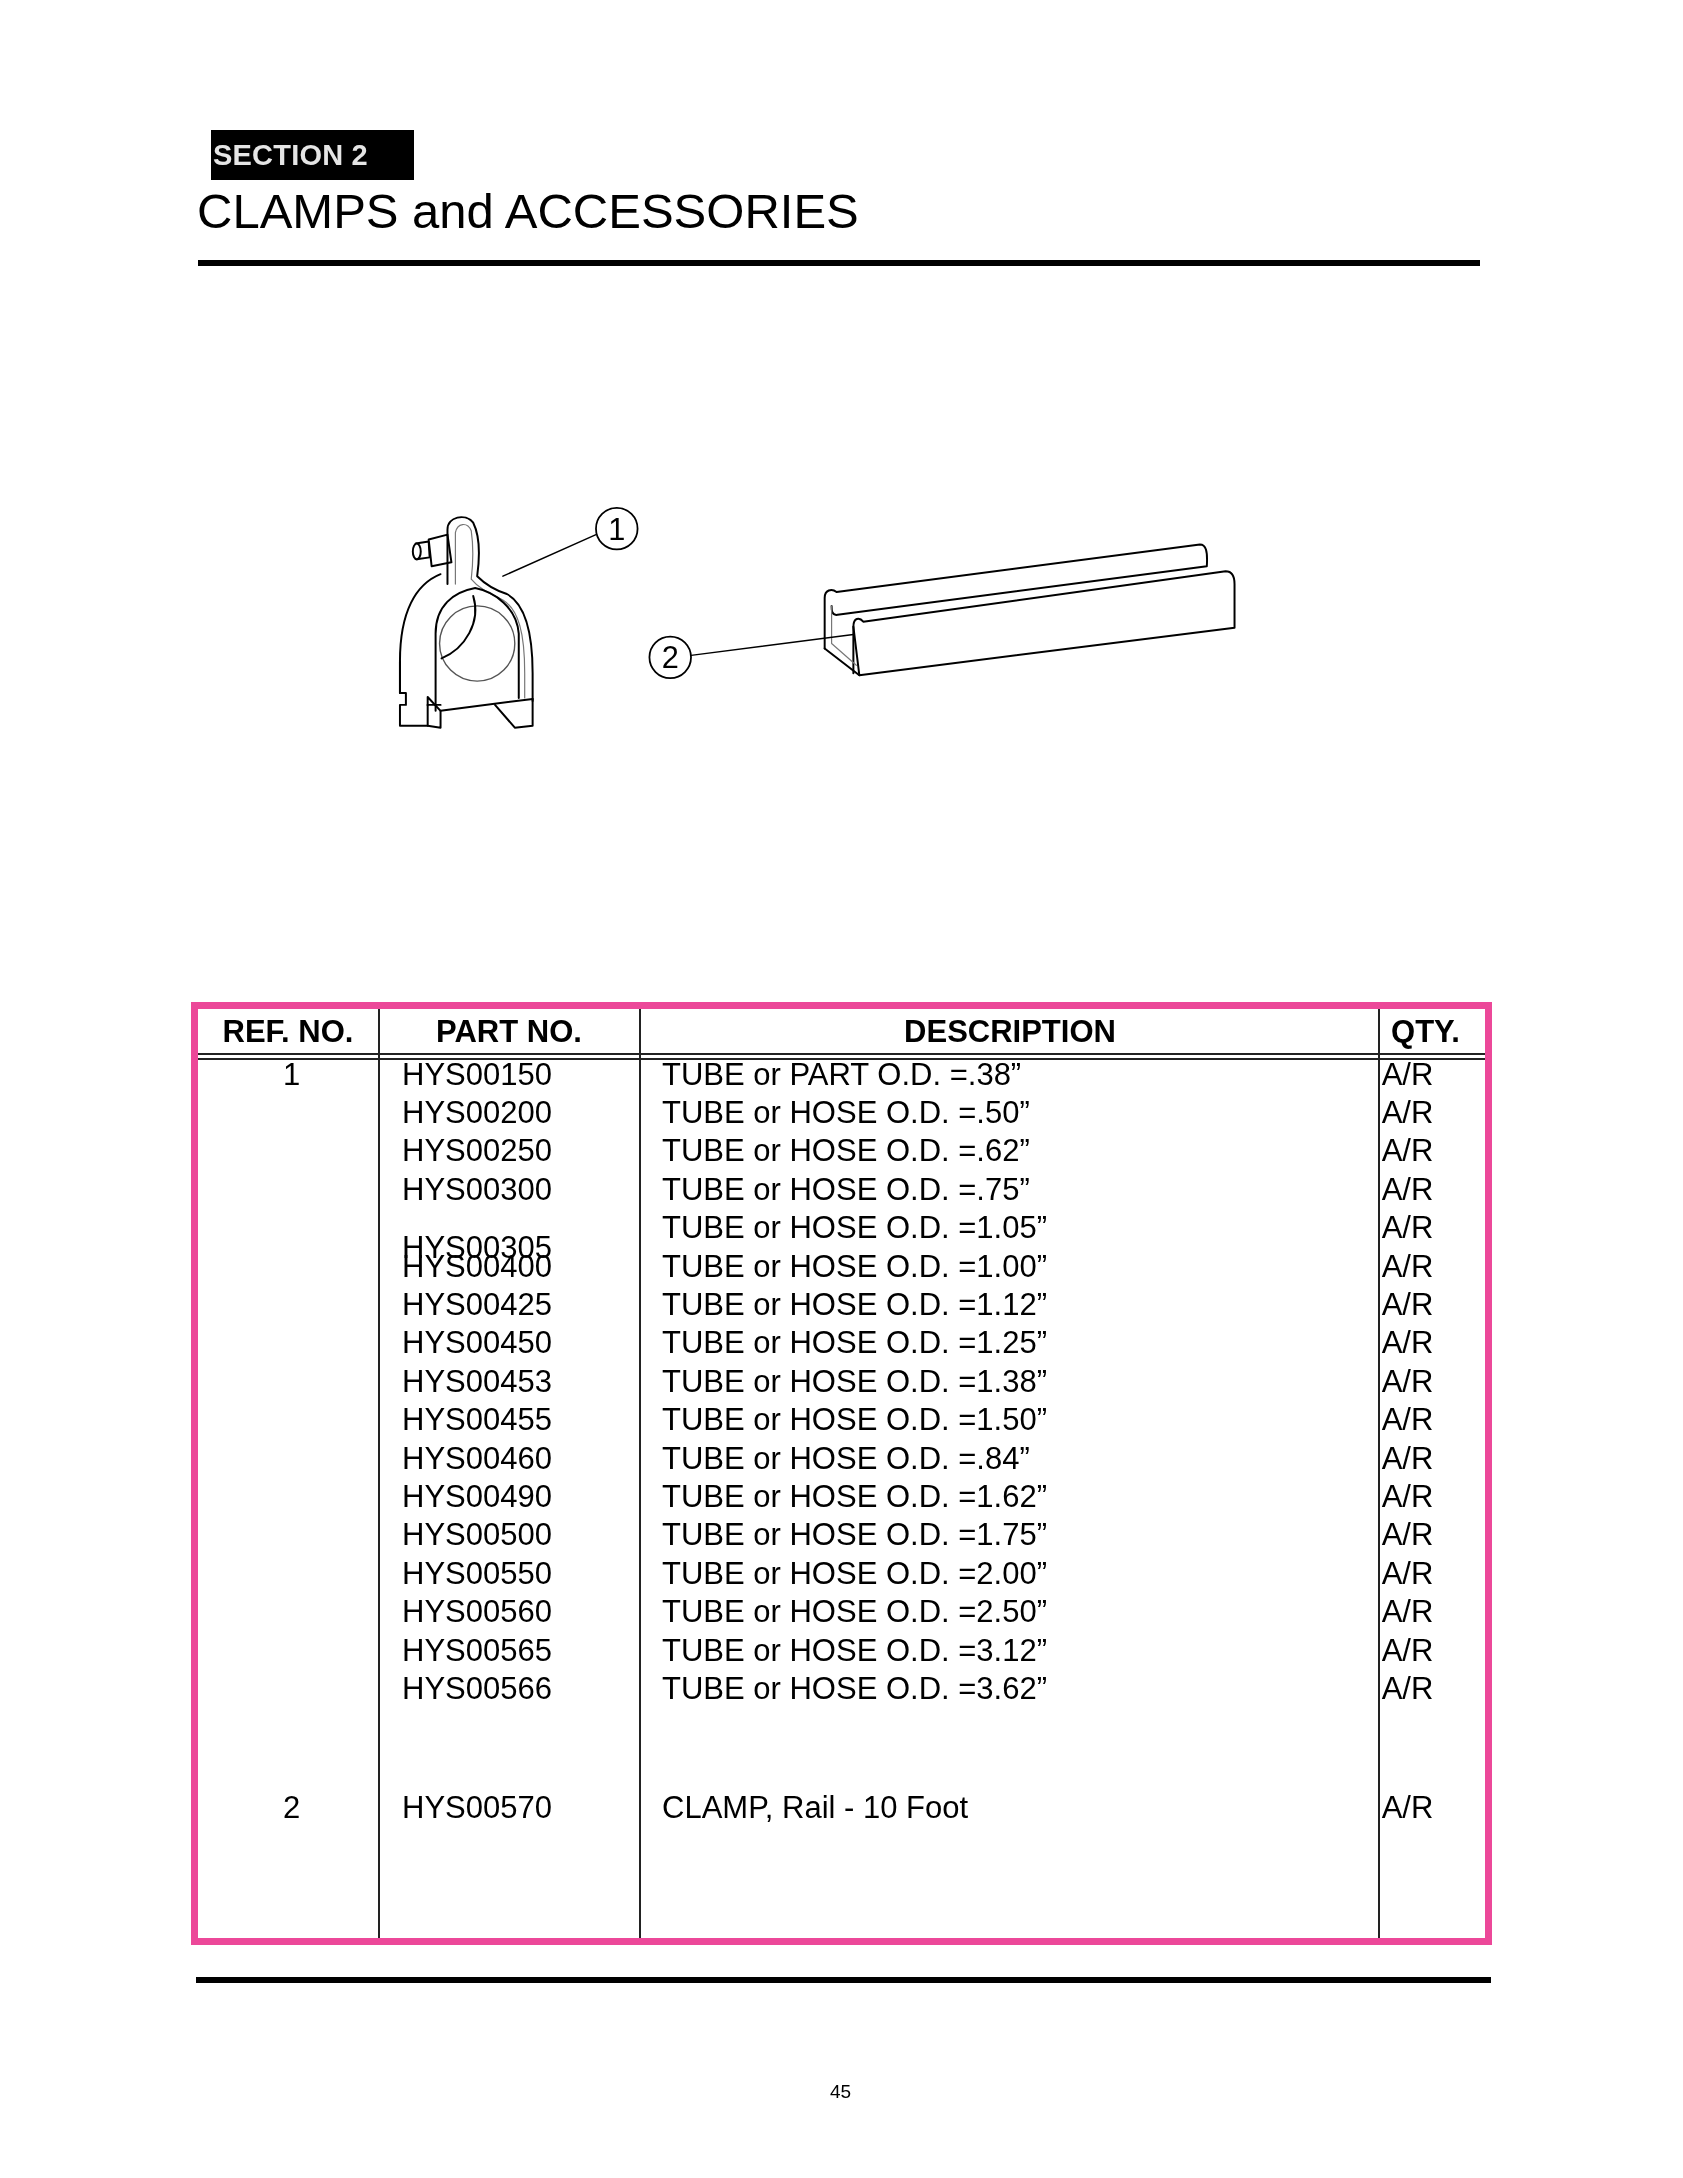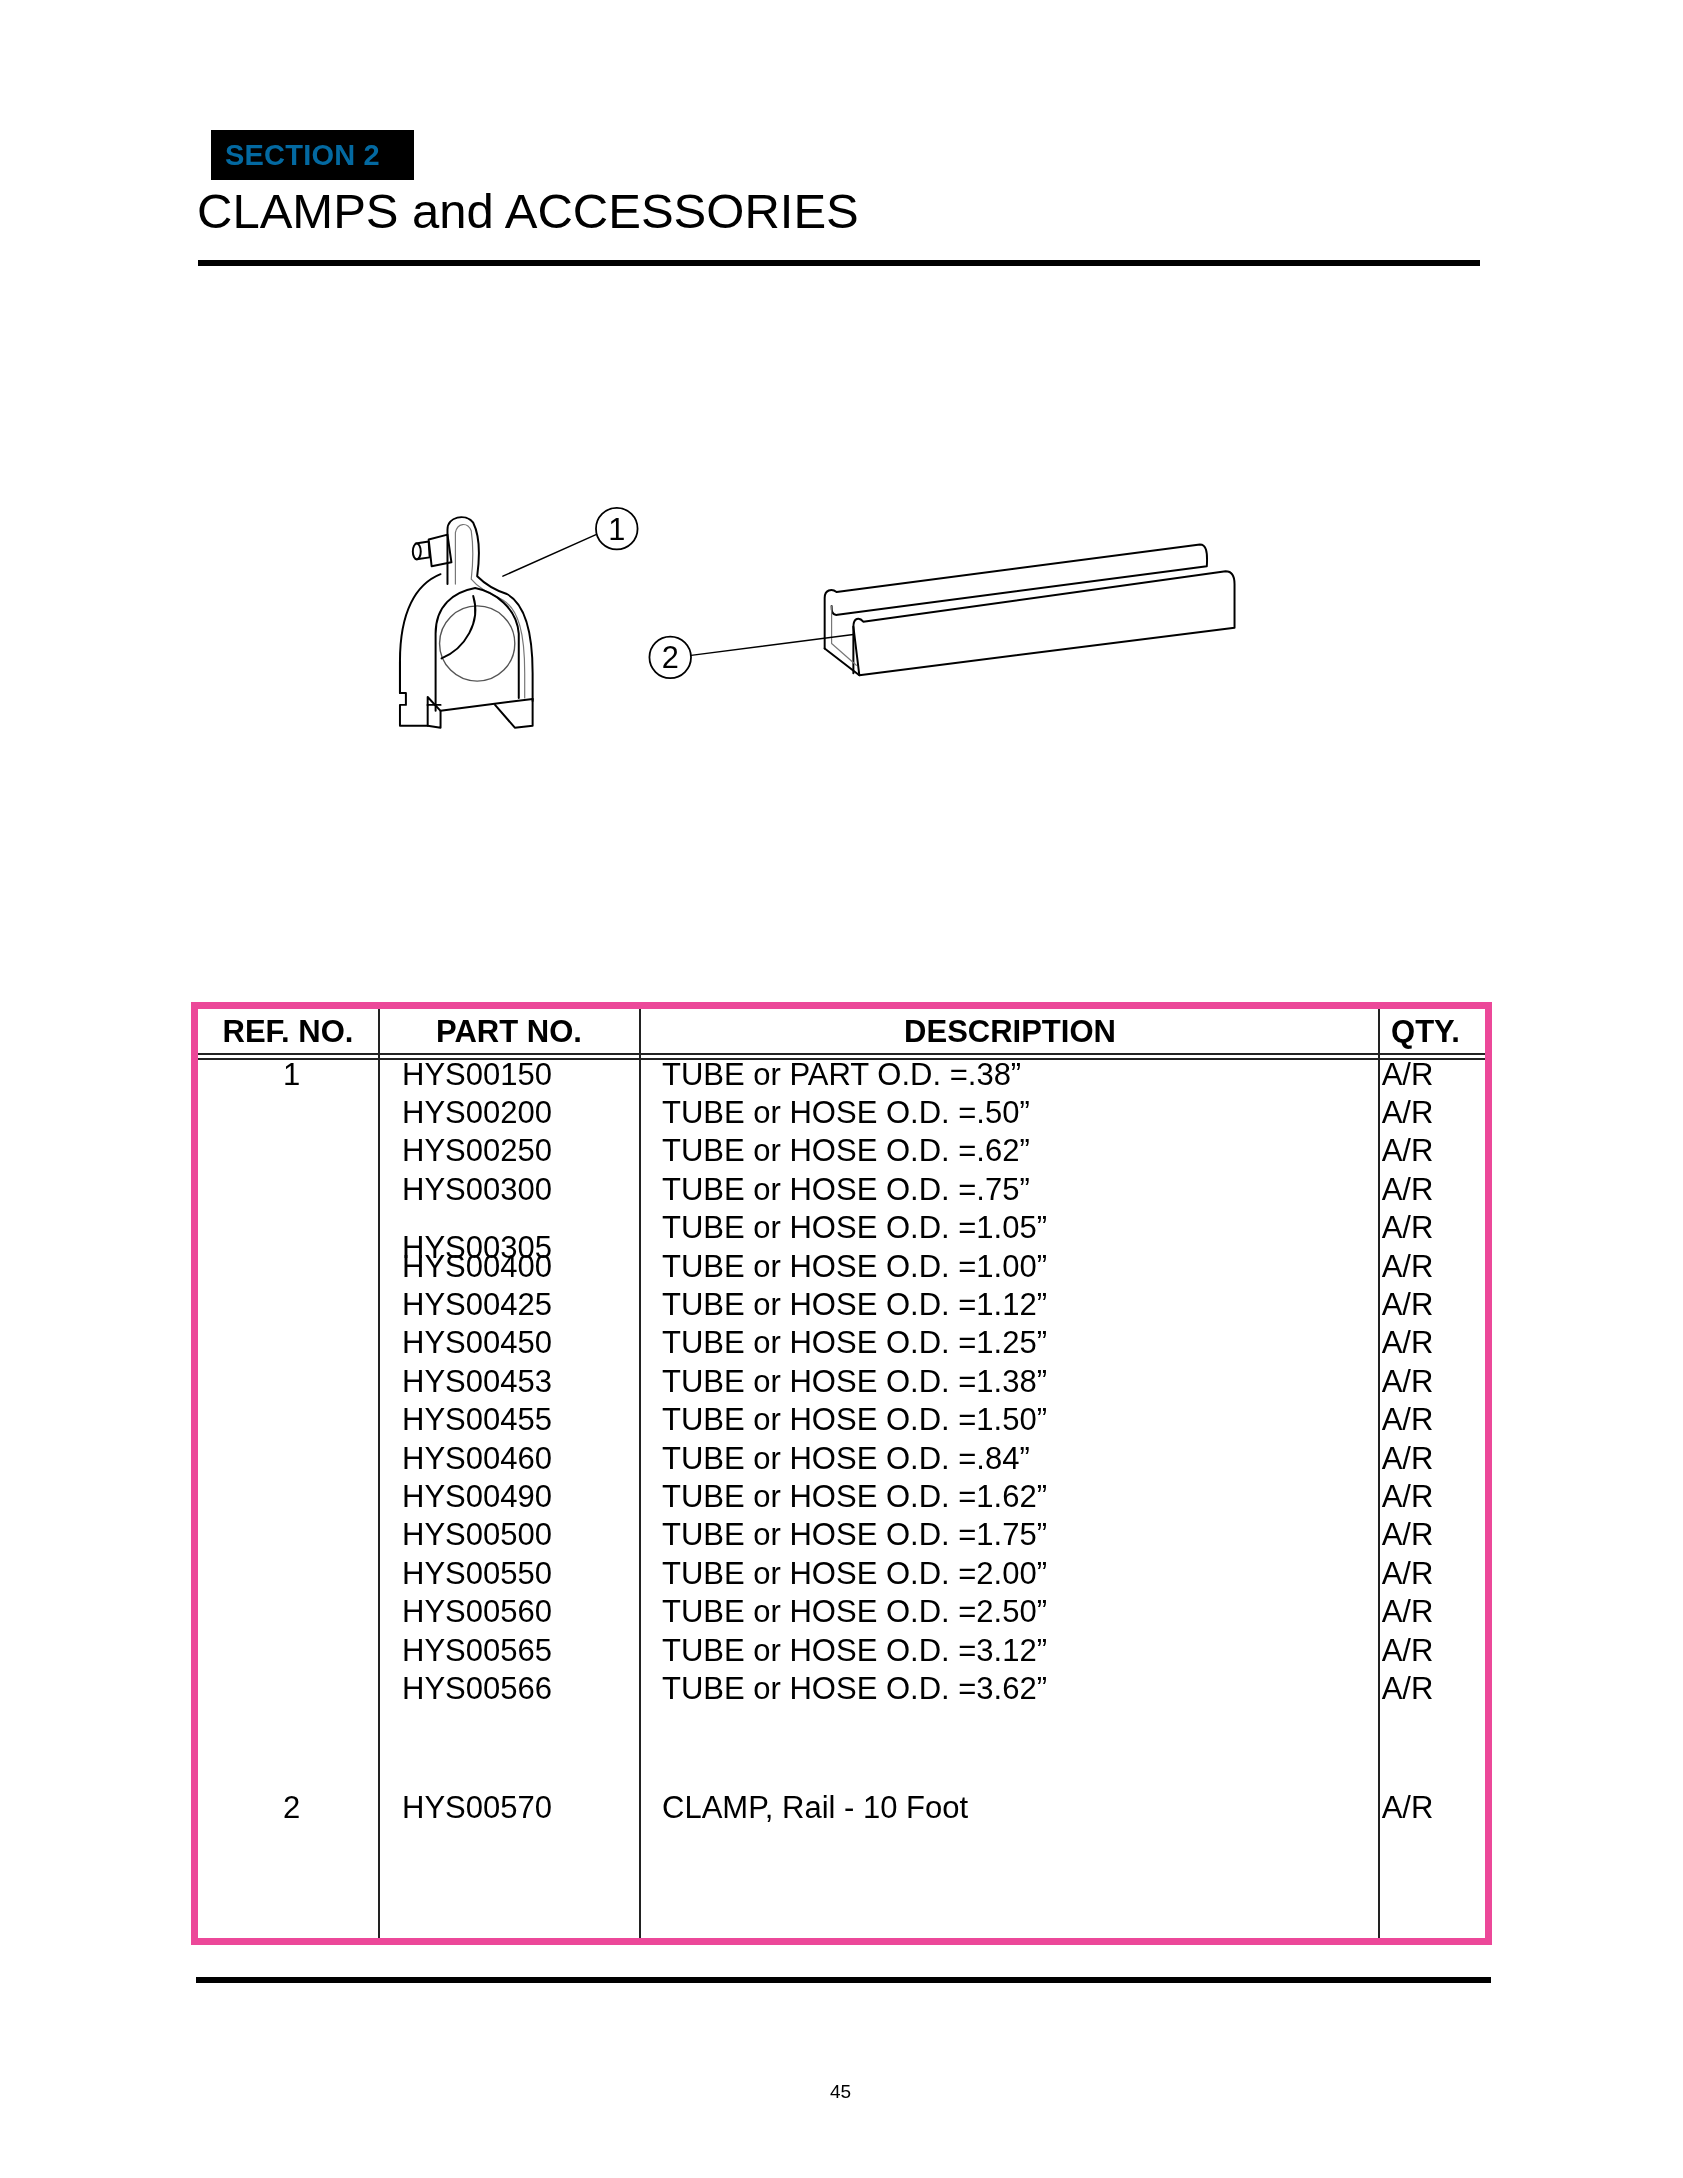--- a/index.html
+++ b/index.html
@@ -3,22 +3,22 @@
 <meta charset="utf-8">
 <style>
   html, body { margin: 0; padding: 0; background: #ffffff; }
   body {
     width: 1683px; height: 2178px; position: relative; overflow: hidden;
     font-family: "Liberation Sans", sans-serif; color: #000;
   }
   .abs { position: absolute; }
   .section-badge {
     left: 211px; top: 130px; width: 203px; height: 50px;
-    background: #000; color: #0369a1; font-weight: bold; font-size: 29px;
-    line-height: 50px; padding-left: 14px; box-sizing: border-box; letter-spacing: 0.2px;
+    background: #000; color: #e5e5e5; font-weight: bold; font-size: 29px;
+    line-height: 50px; padding-left: 2px; box-sizing: border-box; letter-spacing: 0.2px;
   }
   .page-title {
     left: 197px; top: 184px; font-size: 49px; font-weight: normal; line-height: 55px;
     white-space: nowrap;
   }
   .rule-top { left: 198px; top: 260px; width: 1282px; height: 6px; background: #000; }
   .rule-bottom { left: 196px; top: 1977px; width: 1295px; height: 6px; background: #000; }
 
   .figure { left: 0; top: 0; width: 1683px; height: 990px; pointer-events: none; }
 

